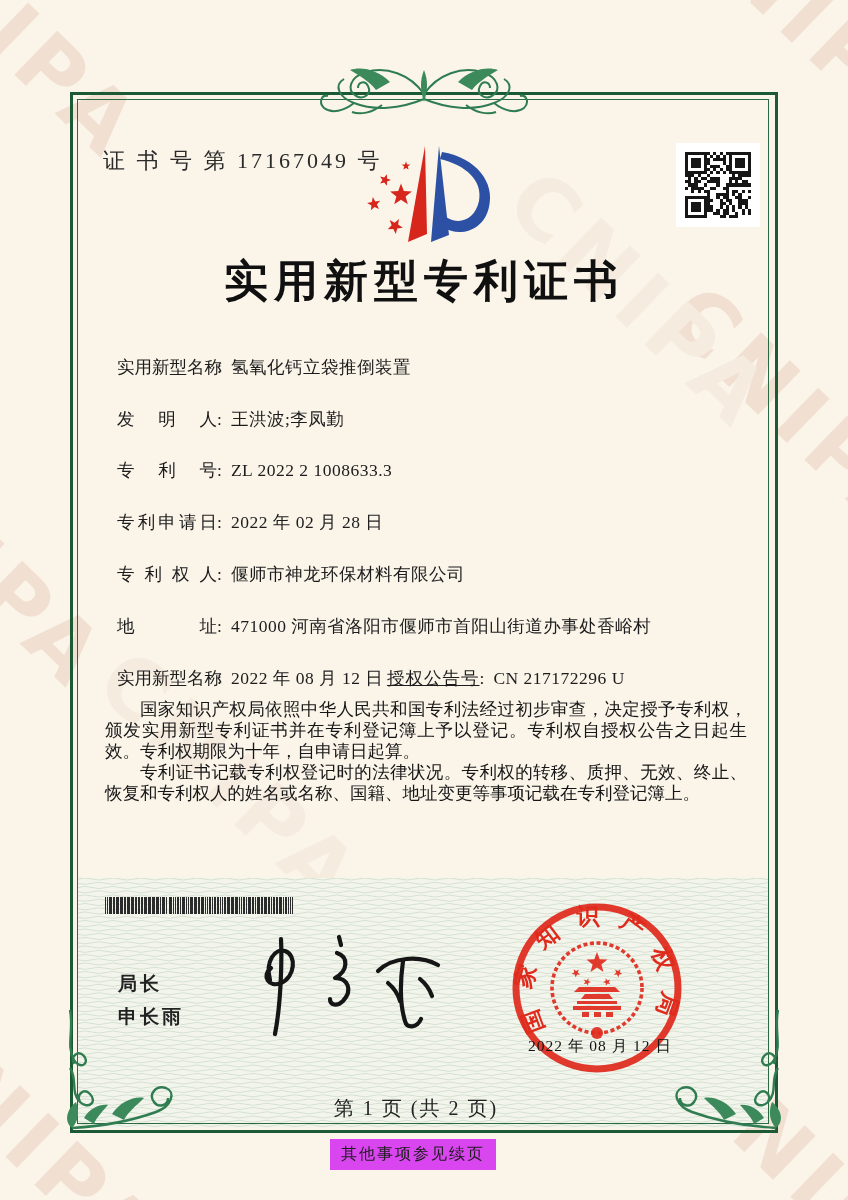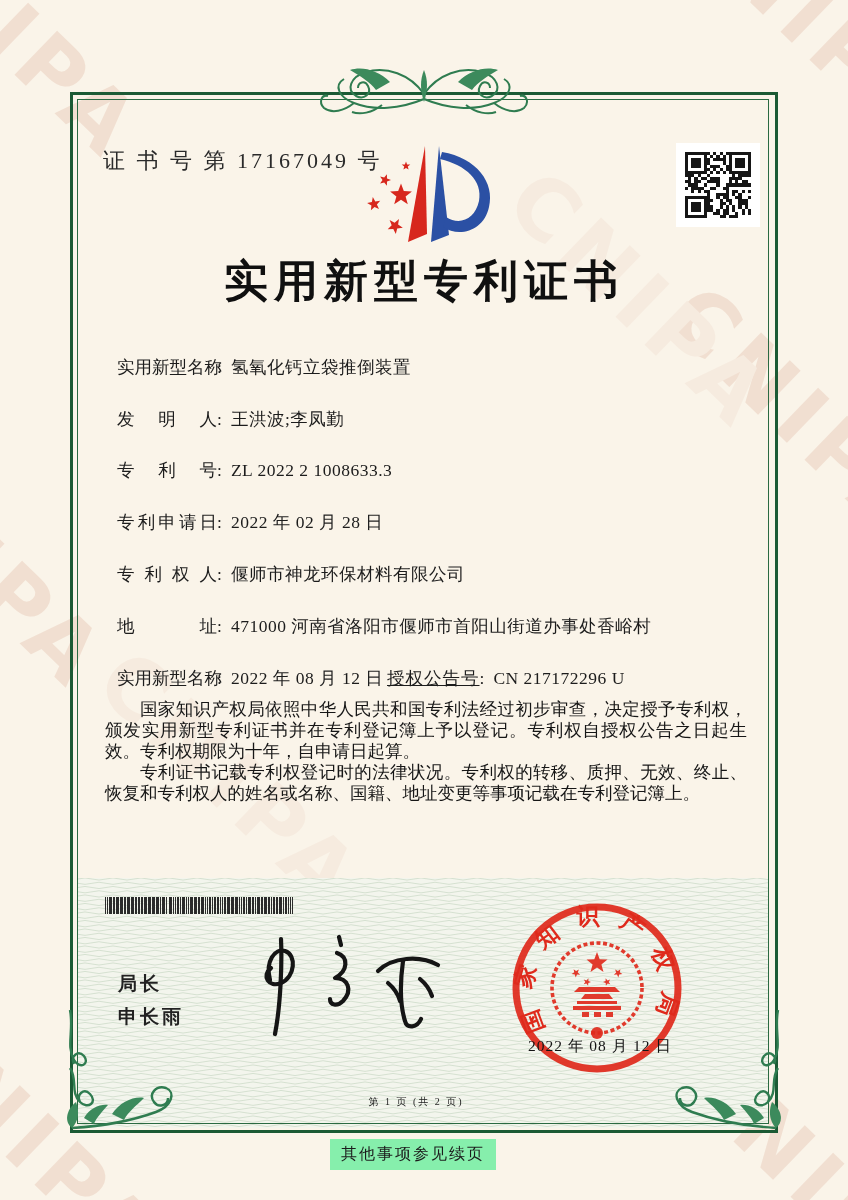--- a/index.html
+++ b/index.html
@@ -55,23 +55,23 @@
   .signer-title{left:118px;top:971px;font-family:"Liberation Sans","DejaVu Sans",sans-serif;
                 font-size:19px;letter-spacing:3px;font-weight:700;color:#222;}
   .signer-name{left:118px;top:1004px;font-family:"Liberation Sans","DejaVu Sans",sans-serif;
                font-size:19px;letter-spacing:3px;font-weight:700;color:#222;}
   .signature{left:240px;top:933px;z-index:5;}
 
   .seal{left:502px;top:893px;z-index:6;}
   .seal-date{left:520px;top:1036px;width:160px;text-align:center;font-size:15.5px;
              letter-spacing:1px;color:#141414;z-index:7;}
 
-  .page-info{left:0;right:16px;top:1095px;text-align:center;font-size:10px;
+  .page-info{left:0;right:16px;top:1095px;text-align:center;font-size:20px;
              letter-spacing:2px;color:#222;z-index:5;}
-  .cont-note{left:330px;top:1139px;background:#86efac;padding:5px 11px;font-size:16px;
+  .cont-note{left:330px;top:1139px;background:#d946ef;padding:5px 11px;font-size:16px;
              letter-spacing:2px;color:#1c1c1c;z-index:5;}
 </style>
 </head>
 <body>
 
 <div class="page">
 
   <span class="wm" style="left:10px;top:30px;">CNIPA</span>
   <span class="wm" style="left:805px;top:15px;">CNIPA</span>
   <span class="wm" style="left:800px;top:415px;">CNIPA</span>

